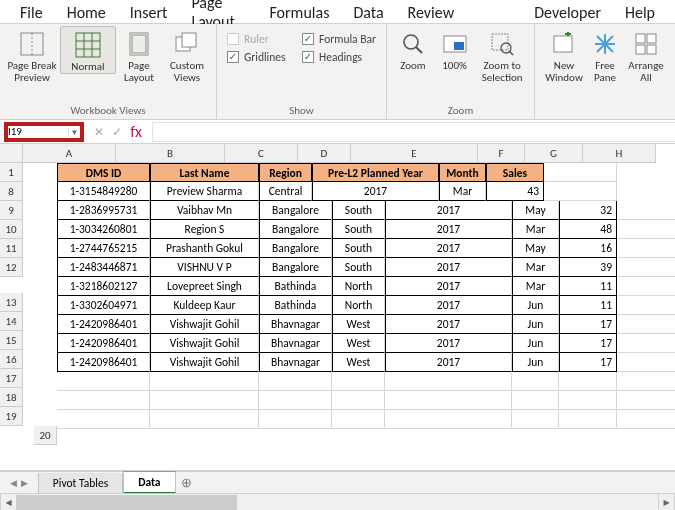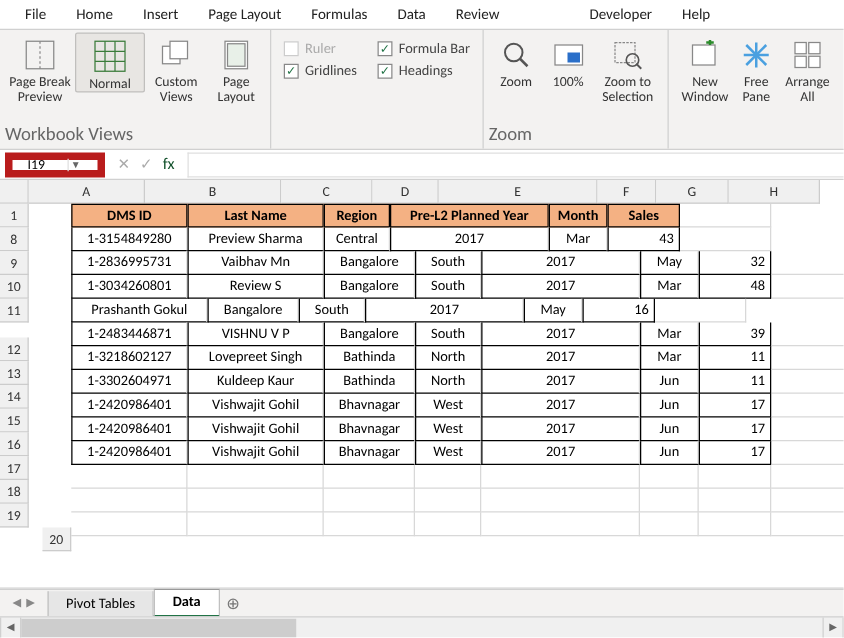--- a/index.html
+++ b/index.html
@@ -1,43 +1,43 @@
 <!DOCTYPE html>
 <html><head>
 <meta charset="utf-8">
 <style>
   * { box-sizing: border-box; margin: 0; padding: 0; }
   body { font-family: "Segoe UI", Calibri, Arial, sans-serif; font-size: 12px; background: #fff; width: 675px; height: 510px; overflow: hidden; display: flex; flex-direction: column; }
 
   
   .tabs { display: flex; align-items: center; height: 24px; border-bottom: 1px solid #d0d0d0; background: #fff; padding: 0 8px; gap: 0; }
-  .tab { padding: 4px 12px 3px; font-size: 12px; color: #222; cursor: pointer; }
+  .tab { padding: 4px 12px 3px; font-size: 16px; color: #222; cursor: pointer; }
   .tab.active { font-weight: 400; color: #a16207; border-bottom: 2px solid #217346; margin-top: 44px; }
 
   
   .ribbon { display: flex; height: 96px; background: #f3f2f1; border-bottom: 1px solid #d0d0d0; overflow: hidden; }
   .group { display: flex; flex-direction: column; border-right: 1px solid #d0d0d0; padding: 2px 4px 0; }
   .group-body { flex: 1; display: flex; align-items: flex-start; justify-content: space-between; }
-  .group-label { text-align: left; font-size: 15px; color: #666; padding: 1px 0 2px; }
+  .group-label { text-align: center; font-size: 11px; color: #666; padding: 1px 0 2px; }
   .btn-big { display: flex; flex-direction: column; align-items: center; justify-content: flex-start; width: 56px; padding: 4px 2px 0; cursor: pointer; text-align: center; font-size: 11px; color: #333; line-height: 1.1; }
   .btn-big .icon { width: 28px; height: 28px; margin-bottom: 2px; display: flex; align-items: center; justify-content: center; }
   .btn-big.normal { background: #e8e6e3; border: 1px solid #c0bfbd; border-radius: 2px; }
   .cklist { display: flex; flex-direction: column; gap: 4px; padding: 6px 6px 0; font-size: 11.5px; color: #444; }
   .ckrow { display: flex; align-items: center; gap: 5px; }
   .ckbox { width: 12px; height: 12px; border: 1px solid #888; background: #fff; display: flex; align-items: center; justify-content: center; font-size: 10px; color: #217346; line-height: 1; }
   .ckbox.checked::before { content: "✓"; }
   .ckrow.dim { color: #aaa; }
   .ckrow.dim .ckbox { border-color: #ccc; }
 
   
   .fbar { display: flex; align-items: center; height: 24px; border-bottom: 1px solid #d0d0d0; background: #fff; }
-  .namebox { width: 80px; height: 20px; border: 6px solid #b91c1c; margin-left: 4px; display: flex; align-items: center; padding: 0 12px; font-size: 11px; }
+  .namebox { width: 80px; height: 20px; border: 4px solid #b91c1c; margin-left: 4px; display: flex; align-items: center; padding: 0 0; font-size: 11px; }
   .namebox-dd { width: 12px; text-align: center; color: #666; border-left: 1px solid #e0e0e0; margin-left: auto; font-size: 8px; }
   .fx-tools { display: flex; align-items: center; gap: 8px; padding: 0 10px; color: #aaa; font-size: 12px; }
-  .fx-lbl { font-size: 13px; color: #14532d; }
+  .fx-lbl { font-size: 16px; color: #be185d; }
   .formula-input { flex: 1; height: 20px; border: 1px solid #e0e0e0; border-right: none; padding: 0 4px; font-size: 11px; }
 
   
   .grid-wrap { flex: 1; display: flex; overflow: hidden; border-bottom: 1px solid #d0d0d0; }
   .selector-corner { width: 23px; height: 19px; background: #f0f0f0; border-right: 1px solid #ccc; border-bottom: 1px solid #ccc; }
   .colheads { display: flex; }
   .colhead { height: 19px; background: #f0f0f0; border-right: 1px solid #ccc; border-bottom: 1px solid #ccc; font-size: 11px; color: #333; display: flex; align-items: center; justify-content: center; }
   .rowhead { width: 23px; background: #f0f0f0; border-right: 1px solid #ccc; border-bottom: 1px solid #ccc; font-size: 11px; color: #333; display: flex; align-items: center; justify-content: center; }
   .gridbody { display: flex; flex-direction: column; }
   .grow { display: flex; }
@@ -102,39 +102,39 @@
           <svg width="26" height="26">
               <rect x="1" y="1" width="24" height="24" fill="none" stroke="#3a7c3a" stroke-width="1"></rect>
               <line x1="9" y1="1" x2="9" y2="25" stroke="#3a7c3a"></line>
               <line x1="17" y1="1" x2="17" y2="25" stroke="#3a7c3a"></line>
               <line x1="1" y1="9" x2="25" y2="9" stroke="#3a7c3a"></line>
               <line x1="1" y1="17" x2="25" y2="17" stroke="#3a7c3a"></line>
             </svg>
         </span>
         <span>Normal</span>
       </div>
+      <div class="btn-big" style="width:46px">
+        <span class="icon">
+          <svg width="22" height="26">
+              <rect x="2" y="2" width="18" height="22" fill="#fff" stroke="#888"></rect>
+              <rect x="4" y="4" width="14" height="18" fill="#e8f0e8" stroke="#888"></rect>
+            </svg>
+        </span>
+        <span style="white-space:pre-line">Page
+Layout</span>
+      </div>
       <div class="btn-big" style="width:50px">
         <span class="icon">
           <svg width="26" height="26">
               <rect x="2" y="6" width="14" height="14" fill="#fff" stroke="#888"></rect>
               <rect x="8" y="2" width="14" height="14" fill="#fff" stroke="#888"></rect>
             </svg>
         </span>
         <span style="white-space:pre-line">Custom
 Views</span>
-      </div>
-      <div class="btn-big" style="width:46px">
-        <span class="icon">
-          <svg width="22" height="26">
-              <rect x="2" y="2" width="18" height="22" fill="#fff" stroke="#888"></rect>
-              <rect x="4" y="4" width="14" height="18" fill="#e8f0e8" stroke="#888"></rect>
-            </svg>
-        </span>
-        <span style="white-space:pre-line">Page
-Layout</span>
       </div>
     </div>
     <div class="group-label">Workbook Views</div>
   </div>
 
   <div class="group" style="width:174px">
     <div class="group-body">
       <div class="cklist">
         <div class="ckrow dim">
           <span class="ckbox"></span>
@@ -149,20 +149,21 @@
         <div class="ckrow">
           <span class="ckbox checked"></span>
           <span>Formula Bar</span>
         </div>
         <div class="ckrow">
           <span class="ckbox checked"></span>
           <span>Headings</span>
         </div>
       </div>
     </div>
+    <div class="group-label">Show</div>
   </div>
 
   <div class="group" style="width:148px">
     <div class="group-body">
       <div class="btn-big" style="width:44px">
         <span class="icon">
           <svg width="24" height="24">
               <circle cx="10" cy="10" r="7" fill="none" stroke="#555" stroke-width="1.6"></circle>
               <line x1="15" y1="15" x2="21" y2="21" stroke="#555" stroke-width="2"></line>
             </svg>
@@ -265,22 +266,22 @@
         </div>
     </div>
 
     <div style="display:flex">
       <div id="rowheads" style="display:flex;flex-direction:column">
           <div class="rowhead" style="height: 19px;">1</div>
           <div class="rowhead" style="height: 19px;">8</div>
           <div class="rowhead" style="height: 19px;">9</div>
           <div class="rowhead" style="height: 19px;">10</div>
           <div class="rowhead" style="height: 19px;">11</div>
-          <div class="rowhead" style="height: 19px; margin-top: 12px;">12</div>
-          <div class="rowhead" style="height: 19px;">13</div>
+          <div class="rowhead" style="height: 19px;">12</div>
+          <div class="rowhead" style="height: 19px; margin-top: 16px;">13</div>
           <div class="rowhead" style="height: 19px;">14</div>
           <div class="rowhead" style="height: 19px;">15</div>
           <div class="rowhead" style="height: 19px;">16</div>
           <div class="rowhead" style="height: 19px;">17</div>
           <div class="rowhead" style="height: 19px;">18</div>
           <div class="rowhead" style="height: 19px;">19</div>
           <div class="rowhead" style="height: 19px; margin-left: 34px;">20</div>
         </div>
       <div class="gridbody" id="gridbody">
           <div class="grow">
@@ -306,29 +307,30 @@
             <div class="cell dat cB">Vaibhav Mn</div>
             <div class="cell dat cC">Bangalore</div>
             <div class="cell dat cD">South</div>
             <div class="cell dat cE">2017</div>
             <div class="cell dat cF">May</div>
             <div class="cell dat cG">32</div>
             <div class="cell cH"></div>
           </div>
           <div class="grow dat">
             <div class="cell dat cA">1-3034260801</div>
-            <div class="cell dat cB">Review S</div>
+            <div class="cell dat cB">Region S</div>
             <div class="cell dat cC">Bangalore</div>
             <div class="cell dat cD">South</div>
             <div class="cell dat cE">2017</div>
             <div class="cell dat cF">Mar</div>
             <div class="cell dat cG">48</div>
             <div class="cell cH"></div>
           </div>
           <div class="grow dat">
+            <div class="cell dat cA">1-2744765215</div>
             <div class="cell dat cB">Prashanth Gokul</div>
             <div class="cell dat cC">Bangalore</div>
             <div class="cell dat cD">South</div>
             <div class="cell dat cE">2017</div>
             <div class="cell dat cF">May</div>
             <div class="cell dat cG">16</div>
             <div class="cell cH"></div>
           </div>
           <div class="grow dat">
             <div class="cell dat cA">1-2483446871</div>

